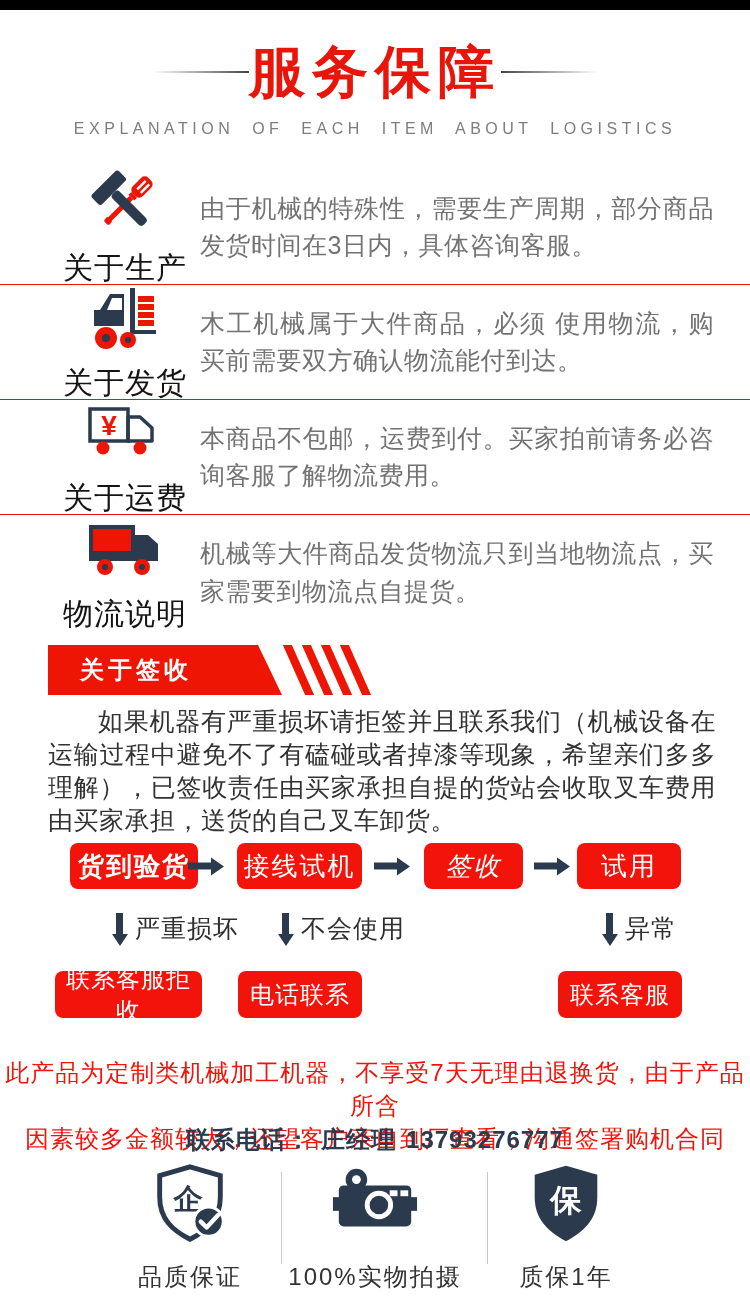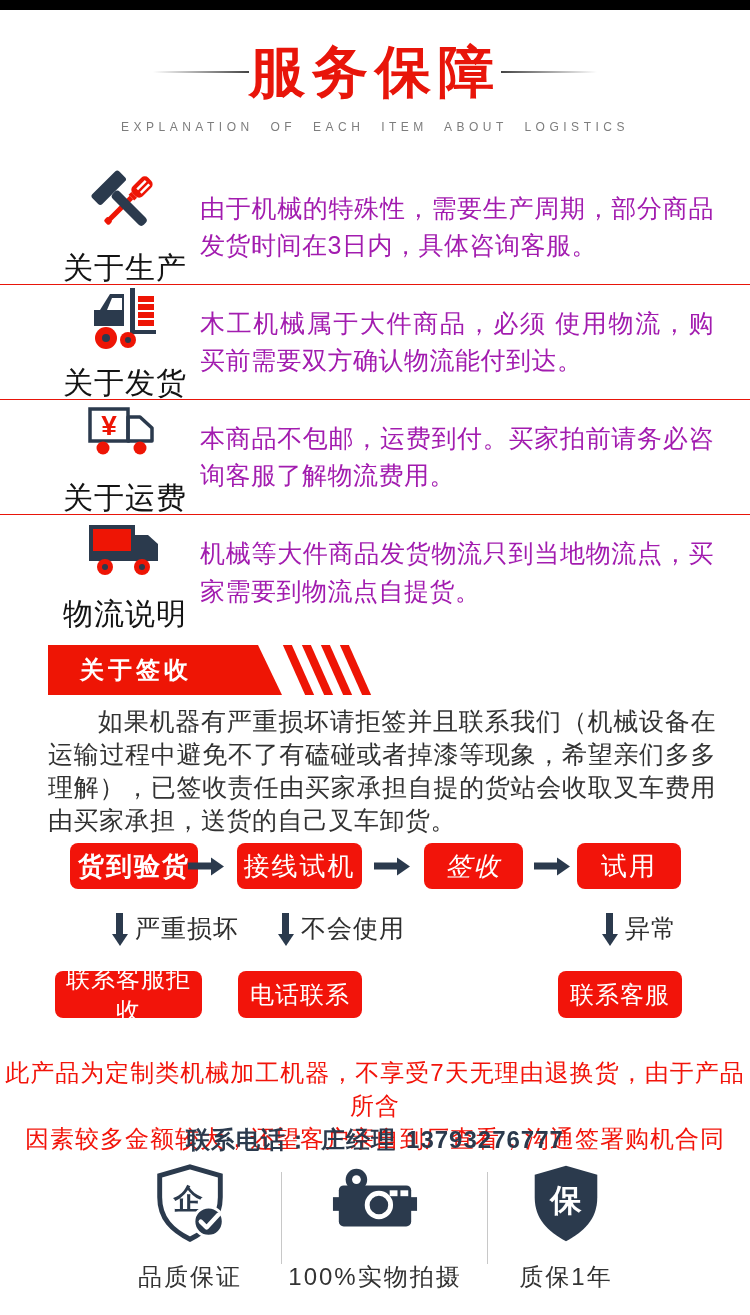--- a/index.html
+++ b/index.html
@@ -7,30 +7,30 @@
         font-family:"Liberation Sans","DejaVu Sans",sans-serif;}
   .top-bar{position:absolute;top:0;left:0;right:0;height:10px;background:#000;}
 
   
   .header{position:absolute;top:44px;left:0;right:0;text-align:center;}
   .title-row{display:flex;align-items:center;justify-content:center;}
   .hline{width:96px;height:2px;background:linear-gradient(90deg,rgba(120,120,120,0),#555 50%,rgba(120,120,120,0));}
   .hline.solid-l{background:linear-gradient(90deg,rgba(120,120,120,0),#444);}
   .hline.solid-r{background:linear-gradient(270deg,rgba(120,120,120,0),#444);}
   .page-title{font-size:56px;font-weight:900;color:#e8150a;letter-spacing:7px;line-height:1;}
-  .subtitle{margin-top:20px;font-size:12px;color:#7d7d7d;letter-spacing:4.5px;word-spacing:9px;}
+  .subtitle{margin-top:20px;font-size:16px;color:#7d7d7d;letter-spacing:4.5px;word-spacing:9px;}
 
   
   .service-rows{position:absolute;top:170px;left:0;right:0;}
   .srow{box-sizing:border-box;height:115px;display:flex;align-items:center;
         padding:0 36px 0 50px;border-bottom:1px solid #e8150a;}
   .srow:last-child{border-bottom:none;}
   .icon-cell{width:150px;display:flex;flex-direction:column;align-items:center;gap:1px;flex:none;}
   .row-label{font-size:30px;color:#141414;letter-spacing:1px;white-space:nowrap;}
-  .row-text{flex:1;font-size:25px;color:#a21caf;line-height:1.5;letter-spacing:0.5px;text-align:justify;}
+  .row-text{flex:1;font-size:25px;color:#737373;line-height:1.5;letter-spacing:0.5px;text-align:justify;}
 
   
   .banner{position:absolute;top:645px;left:48px;width:234px;height:50px;background:#ee1505;
           clip-path:polygon(0 0,calc(100% - 24px) 0,100% 100%,0 100%);
           color:#fff;font-size:24px;font-weight:bold;line-height:50px;letter-spacing:4px;
           padding-left:32px;box-sizing:border-box;}
   .stripes{position:absolute;top:645px;left:294px;height:50px;display:flex;gap:10px;}
   .stripe{width:9px;height:50px;background:#ee1505;transform:skewX(24deg);}
 
   .sign-para{position:absolute;top:705px;left:48px;width:668px;font-size:25px;color:#323232;

